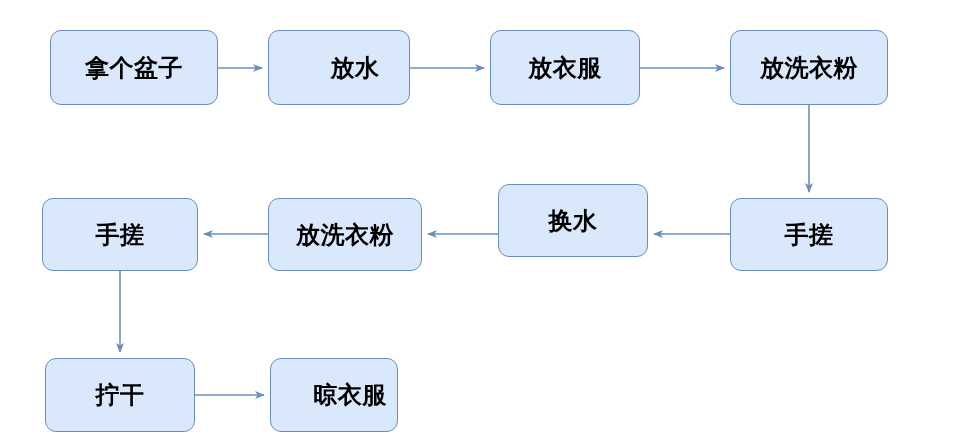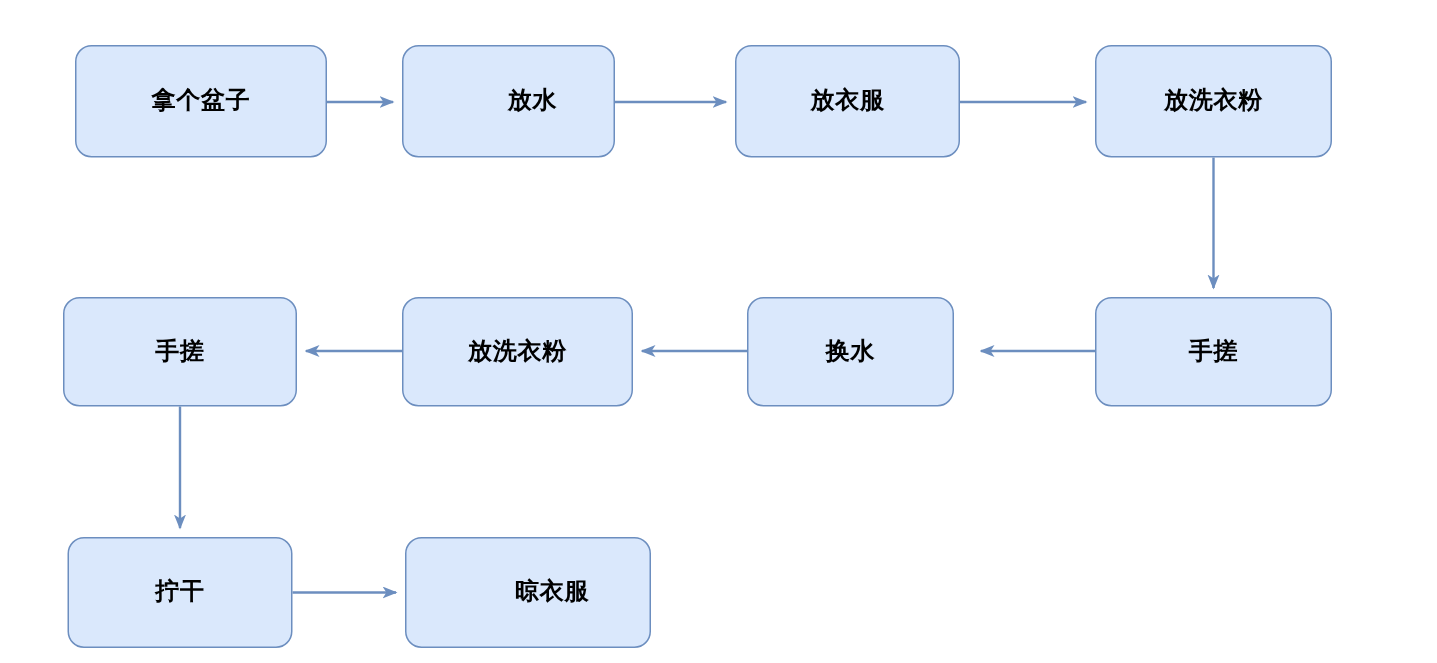--- a/index.html
+++ b/index.html
@@ -29,21 +29,21 @@
     position: absolute;
     box-sizing: border-box;
     background: #dae8fc;
     border: 1px solid #6c8ebf;
     border-radius: 11px;
     display: flex;
     align-items: center;
     justify-content: center;
   }
   .node-label {
-    font-size: 16px;
+    font-size: 24px;
     font-weight: bold;
     color: #000000;
     letter-spacing: 0.5px;
     line-height: 1;
     white-space: nowrap;
     user-select: none;
   }
 </style>
 </head>
 <body>
@@ -85,33 +85,33 @@
   </div>
 
   <div class="node" style="left:730px; top:30px; width:158px; height:75px;">
     <span class="node-label">放洗衣粉</span>
   </div>
 
   <div class="node" style="left:730px; top:198px; width:158px; height:73px;">
     <span class="node-label">手搓</span>
   </div>
 
-  <div class="node" style="left:498px; top:198px; width:138px; height:73px;">
+  <div class="node" style="left:498px; top:184px; width:150px; height:73px;">
     <span class="node-label">换水</span>
   </div>
 
   <div class="node" style="left:268px; top:198px; width:154px; height:73px;">
     <span class="node-label">放洗衣粉</span>
   </div>
 
   <div class="node" style="left:42px; top:198px; width:156px; height:73px;">
     <span class="node-label">手搓</span>
   </div>
 
   <div class="node" style="left:45px; top:358px; width:150px; height:74px;text-align:center;">
     <span class="node-label">拧干</span>
   </div>
 
-  <div class="node" style="left:270px; top:358px; width:164px; height:74px;padding-left:32px;">
+  <div class="node" style="left:270px; top:358px; width:128px; height:74px;padding-left:32px;">
     <span class="node-label">晾衣服</span>
   </div>
 
 </div>
 
 </body></html>

